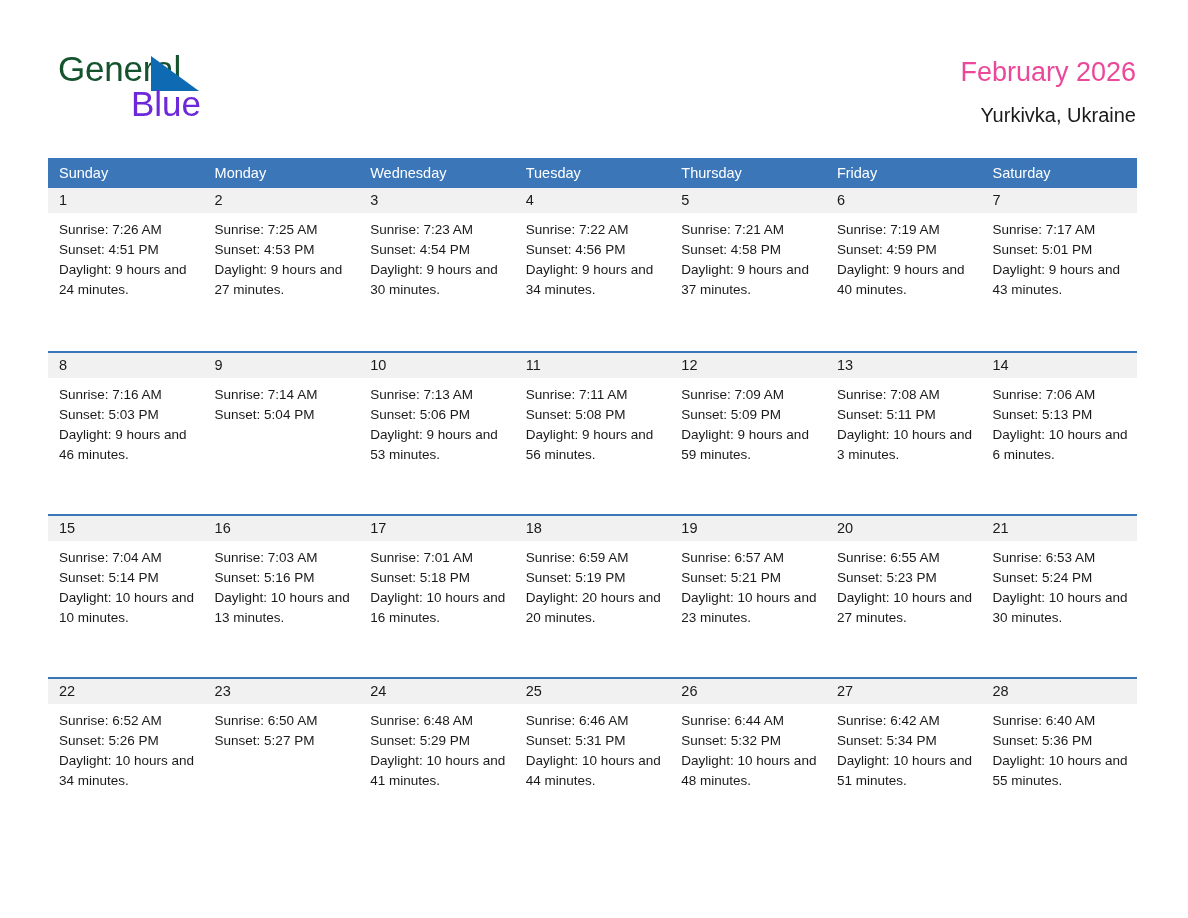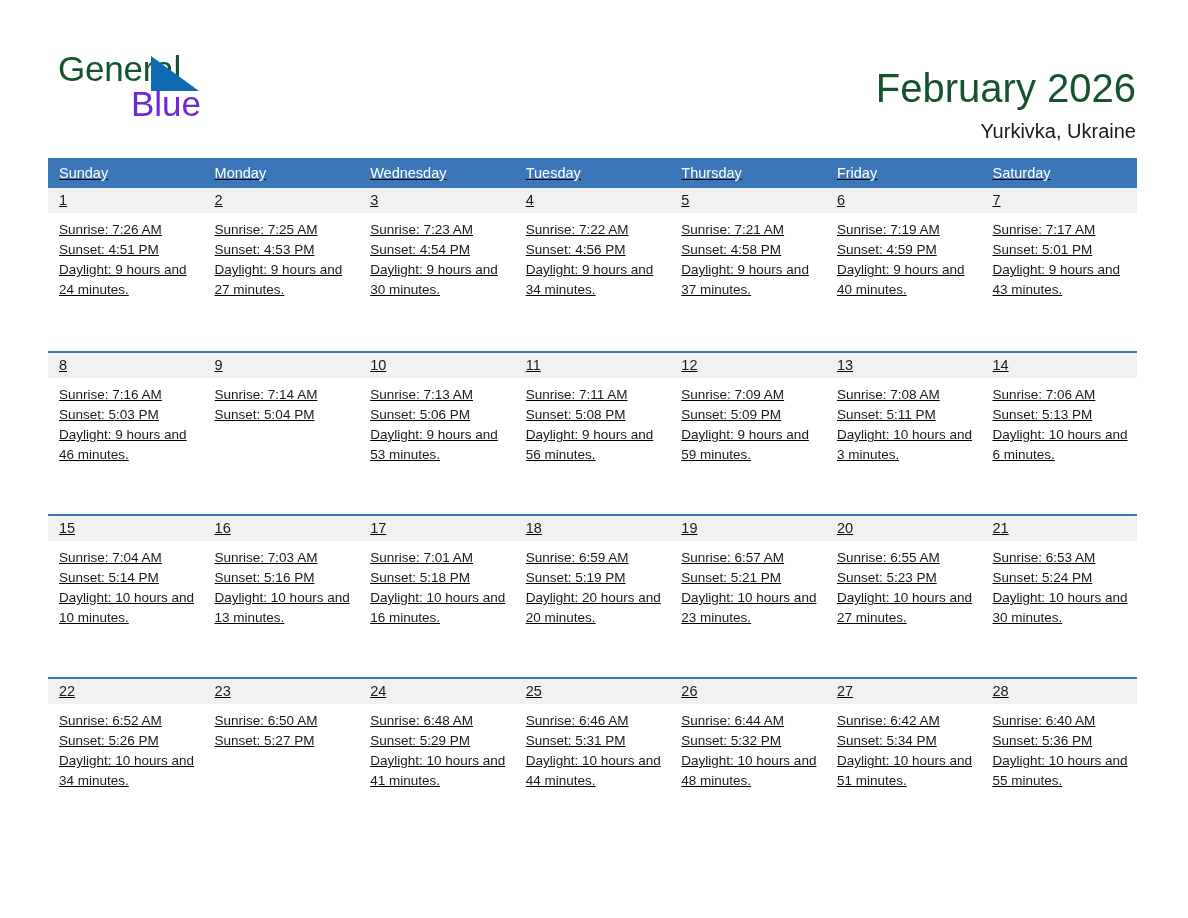--- a/index.html
+++ b/index.html
@@ -67,43 +67,41 @@
     font-weight: 400;
   }
 
   .title-block {
     position: absolute;
     right: 52px;
     top: 48px;
     text-align: right;
   }
   .month-title {
-    font-size: 40px;
+    font-size: 27px;
     line-height: 48px;
-    color: #14532d;
+    color: #ec4899;
     font-weight: 400;
     white-space: nowrap;
-    margin-top: 16px;
   }
   .location {
     margin-top: 7px;
     font-size: 20px;
     line-height: 24px;
     color: #1a1a1a;
     font-weight: 400;
     white-space: nowrap;
   }
 
   
   .calendar {
     position: absolute;
     left: 48px;
     top: 158px;
     width: 1089px;
-    text-decoration: underline;
   }
 
   .weekdays {
     display: flex;
     width: 100%;
     background: #3a76b8;
     height: 30px;
   }
   .weekday {
     flex: 1 1 0;

